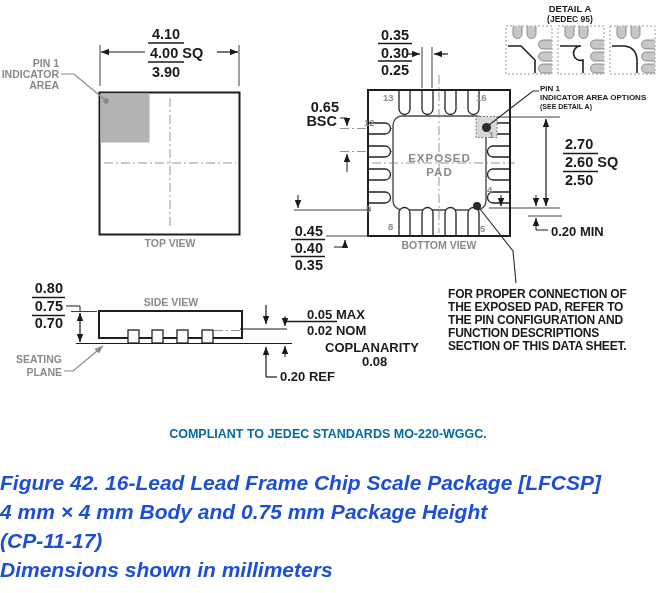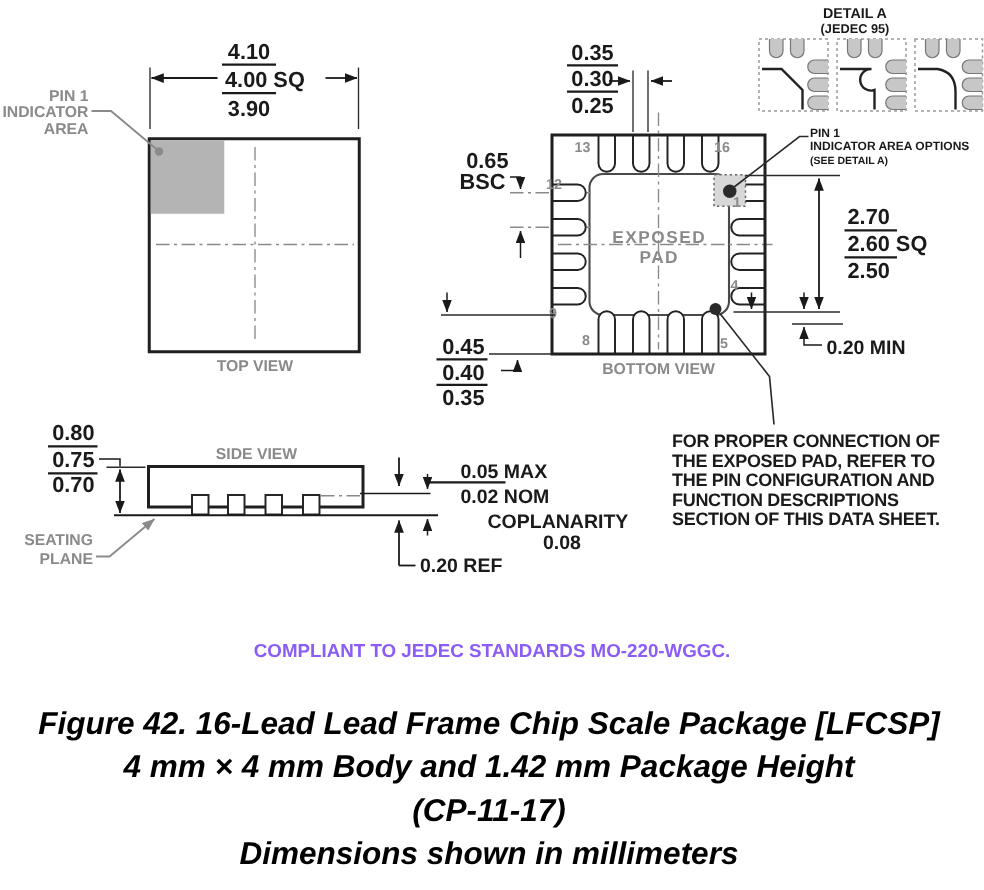--- a/index.html
+++ b/index.html
@@ -17,23 +17,23 @@
   .dtitle{font-size:9.5px;font-weight:bold;}
   .dsub{font-size:8.5px;font-weight:bold;}
   .fr{stroke:#1a1a1a;stroke-width:1.5;}
   .thin{stroke:#2a2a2a;stroke-width:0.9;}
   .cl{stroke:#8a8a8a;stroke-width:0.9;stroke-dasharray:9 3 2 3;}
   .outline{fill:none;stroke:#1f1f1f;stroke-width:2;}
   .lead{fill:#fff;stroke:#222;stroke-width:1.3;}
   .leader{fill:none;stroke:#8a8a8a;stroke-width:1.2;}
   .bleader{fill:none;stroke:#2a2a2a;stroke-width:1.1;}
   #compliance{position:absolute;left:0;top:427px;width:656px;text-align:center;
-    font-size:12.5px;font-weight:bold;color:#8b5cf6;}
-  #caption{position:absolute;left:0;top:468px;width:652px;text-align:center;
-    font-size:21px;line-height:29px;font-weight:bold;font-style:italic;color:#000000;}
+    font-size:12.5px;font-weight:bold;color:#0369a1;}
+  #caption{position:absolute;left:0;top:468px;width:652px;
+    font-size:21px;line-height:29px;font-weight:bold;font-style:italic;color:#1d4ed8;}
 </style>
 </head>
 <body>
 
 <div id="stage">
 <svg width="656" height="422" viewBox="0 0 656 422">
   <defs>
     <marker id="ah" markerUnits="userSpaceOnUse" markerWidth="8.5" markerHeight="6.5" viewBox="0 0 8.5 6.5" refX="8.2" refY="3.25" orient="auto-start-reverse">
       <path d="M0,0 L8.5,3.25 L0,6.5 Z" fill="#1a1a1a"></path>
     </marker>
@@ -254,17 +254,17 @@
       <path d="M655,64 H646 A4.5 4.5 0 0 0 646,73 H655" fill="#c7c7c7" stroke="#777" stroke-width="0.8"></path>
       <path d="M612,46 H625 Q637,48 637,61 V73" fill="none" stroke="#222" stroke-width="1.6"></path>
     </g>
   </g>
 </svg>
 
 <div id="compliance">COMPLIANT TO JEDEC STANDARDS MO-220-WGGC.</div>
 
 <div id="caption">
   <div>Figure 42. 16-Lead Lead Frame Chip Scale Package [LFCSP]</div>
-  <div>4 mm × 4 mm Body and 1.42 mm Package Height</div>
+  <div>4 mm × 4 mm Body and 0.75 mm Package Height</div>
   <div>(CP-11-17)</div>
   <div>Dimensions shown in millimeters</div>
 </div>
 </div>
 
 </body></html>

